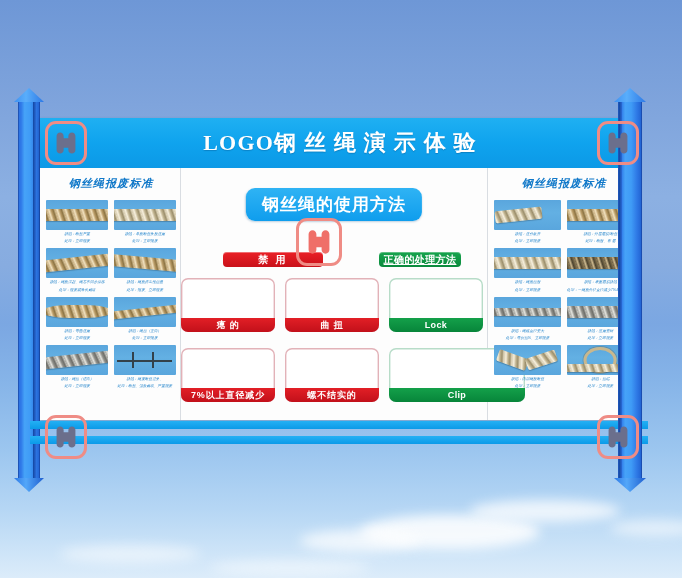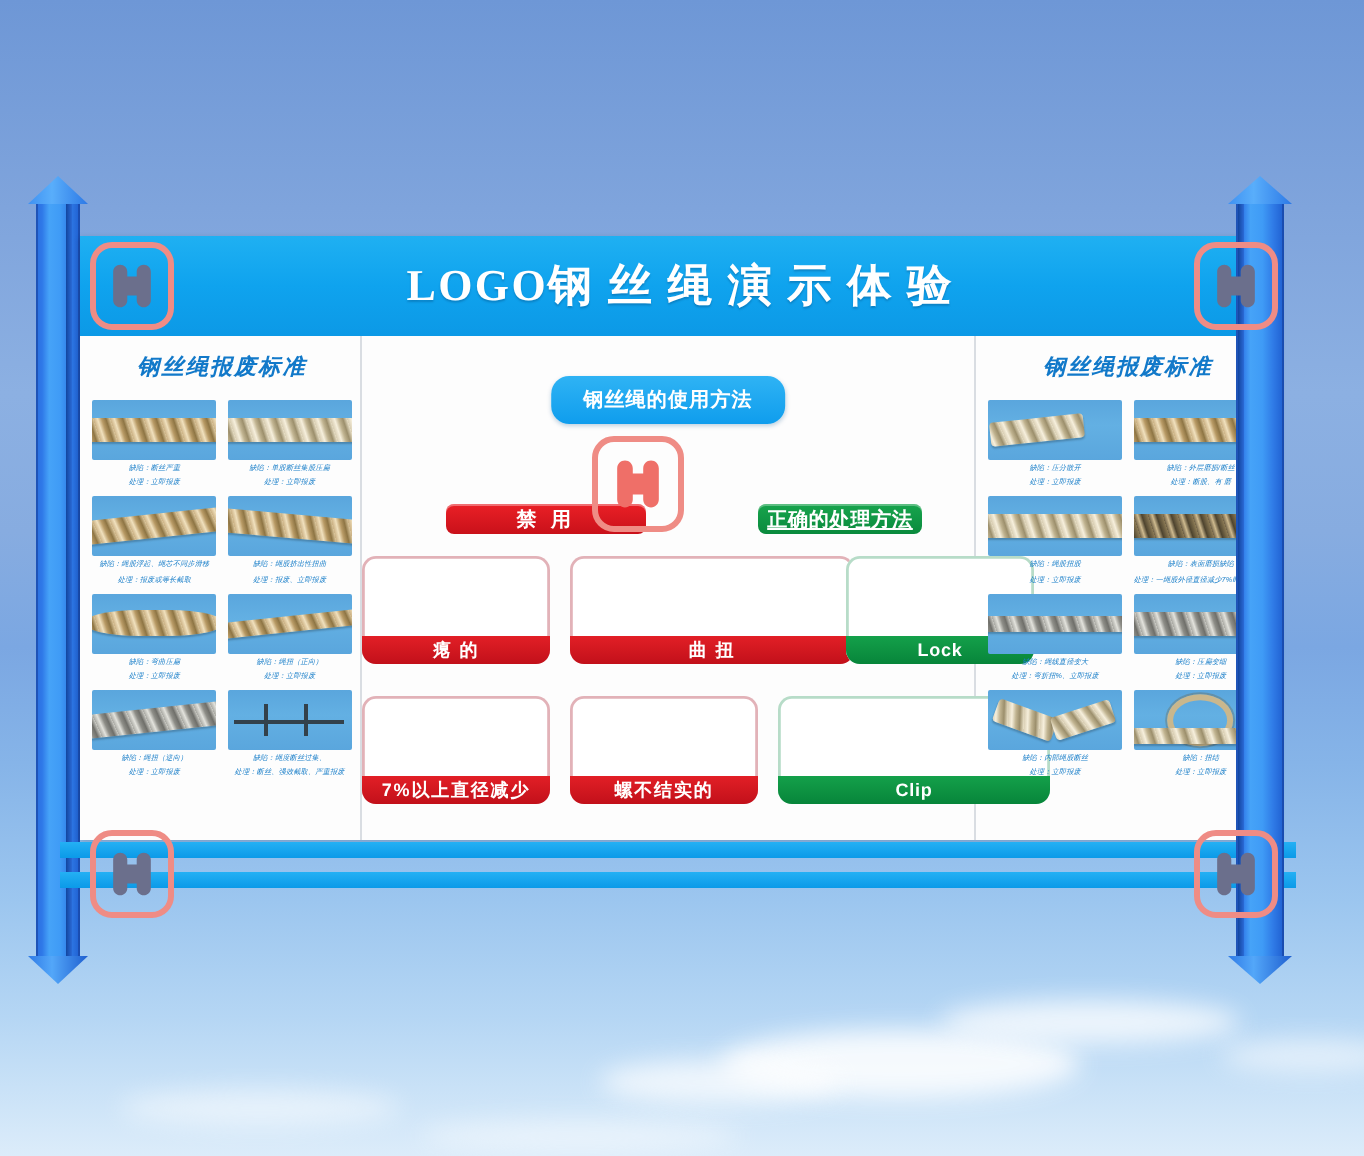--- a/index.html
+++ b/index.html
@@ -87,21 +87,21 @@
   .cap2{
     margin-top:2px;color:#1a7fc9;font-size:3.6px;line-height:1.45;
     text-align:center;letter-spacing:.02em;white-space:nowrap;overflow:hidden;
   }
   
   #center{position:absolute;}
   #center-title{
     position:absolute;left:50%;transform:translateX(-50%);
     background:linear-gradient(180deg,#2fb3f4,#0f9ded);
     border-radius:9px;padding:5px 16px;white-space:nowrap;
-    color:#ffffff;font-size:10px;font-weight:700;letter-spacing:.06em;
+    color:#ffffff;font-size:17px;font-weight:700;letter-spacing:.06em;
     box-shadow:0 1px 2px rgba(0,80,140,.25);
   }
   .tagbar{
     position:absolute;border-radius:4px;color:#fff;font-weight:700;
     font-size:10px;letter-spacing:.22em;text-align:center;
     display:flex;align-items:center;justify-content:center;white-space:nowrap;
   }
   .tagbar.red{background:linear-gradient(180deg,#ea2026,#c9111a);
     box-shadow:inset 0 1px 0 rgba(255,255,255,.35);}
   .tagbar.green{background:linear-gradient(180deg,#17a44d,#0a8a3d);
@@ -227,24 +227,24 @@
       <div id="center-title" style="top:20px;">钢丝绳的使用方法</div>
 
       <div class="tagbar red" style="left:42px;top:84px;width:100px;height:15px;">禁  用</div>
 
       <div class="tagbar green" style="left:198px;top:84px;width:82px;height:15px;">正确的处理方法</div>
 
       <div id="cards">
           <div class="card" style="left: 0px; top: 110px; width: 94px; height: 54px;">
             <div class="clabel bad">瘪   的</div>
           </div>
-          <div class="card" style="left: 104px; top: 110px; width: 94px; height: 54px; padding-left: 48px;">
+          <div class="card" style="left: 104px; top: 110px; width: 94px; height: 54px;">
             <div class="clabel bad">曲   扭</div>
           </div>
-          <div class="card ok" style="left: 208px; top: 110px; width: 94px; height: 54px; margin-left: 34px;">
+          <div class="card ok" style="left: 208px; top: 110px; width: 94px; height: 54px;">
             <div class="clabel good">Lock</div>
           </div>
           <div class="card" style="left: 0px; top: 180px; width: 94px; height: 54px;">
             <div class="clabel bad">7%以上直径减少</div>
           </div>
           <div class="card" style="left: 104px; top: 180px; width: 94px; height: 54px;">
             <div class="clabel bad">螺不结实的</div>
           </div>
           <div class="card ok" style="left: 208px; top: 180px; width: 94px; height: 54px; padding-left: 42px;">
             <div class="clabel good">Clip</div>

